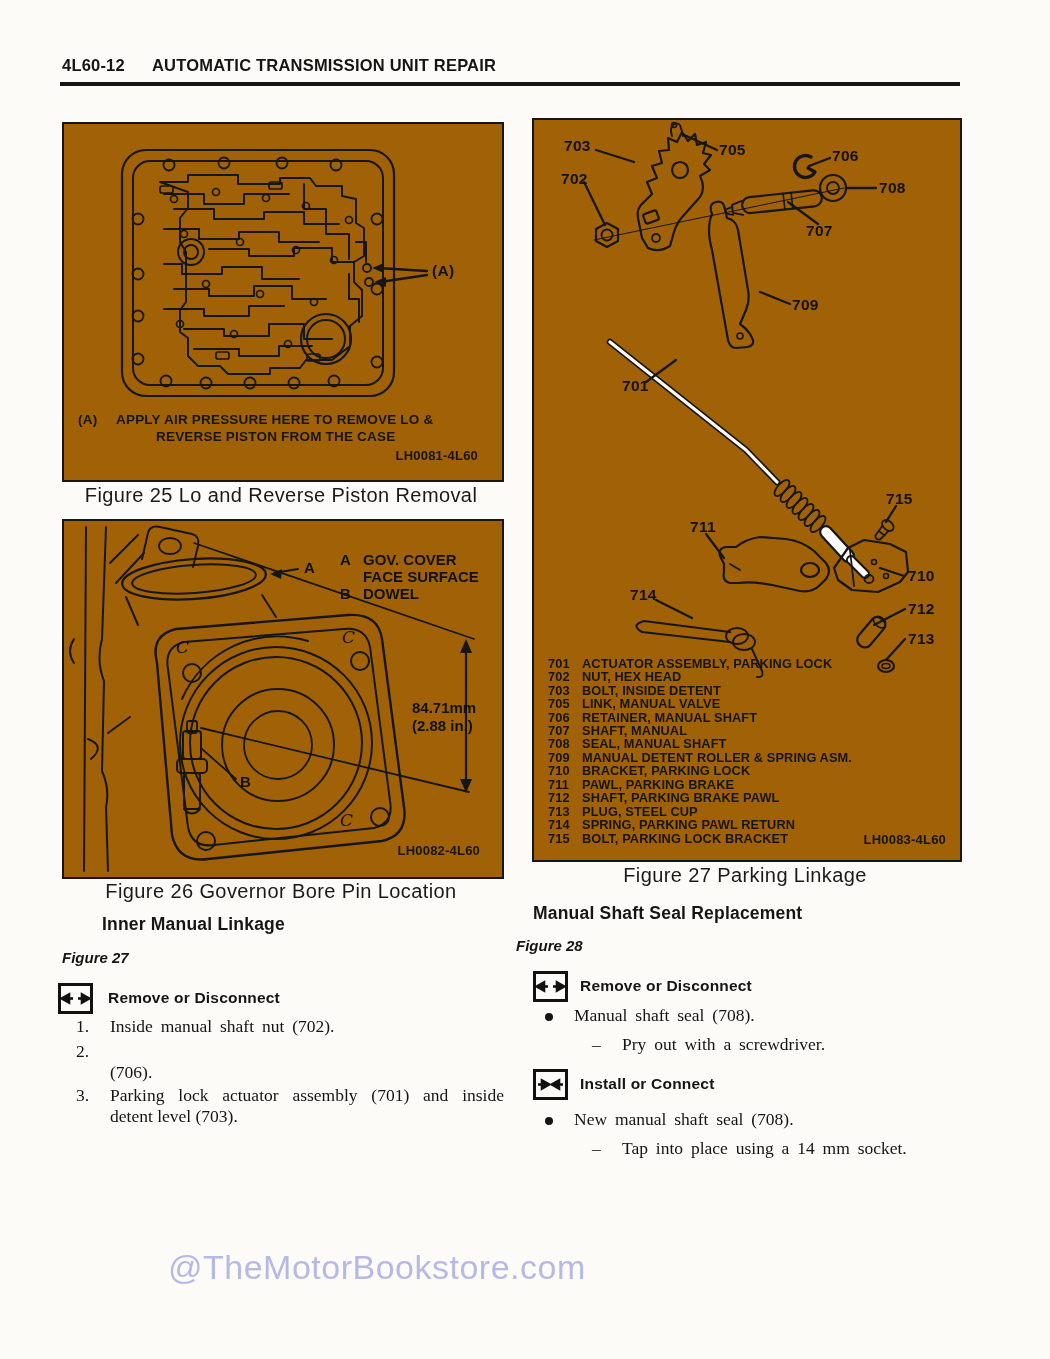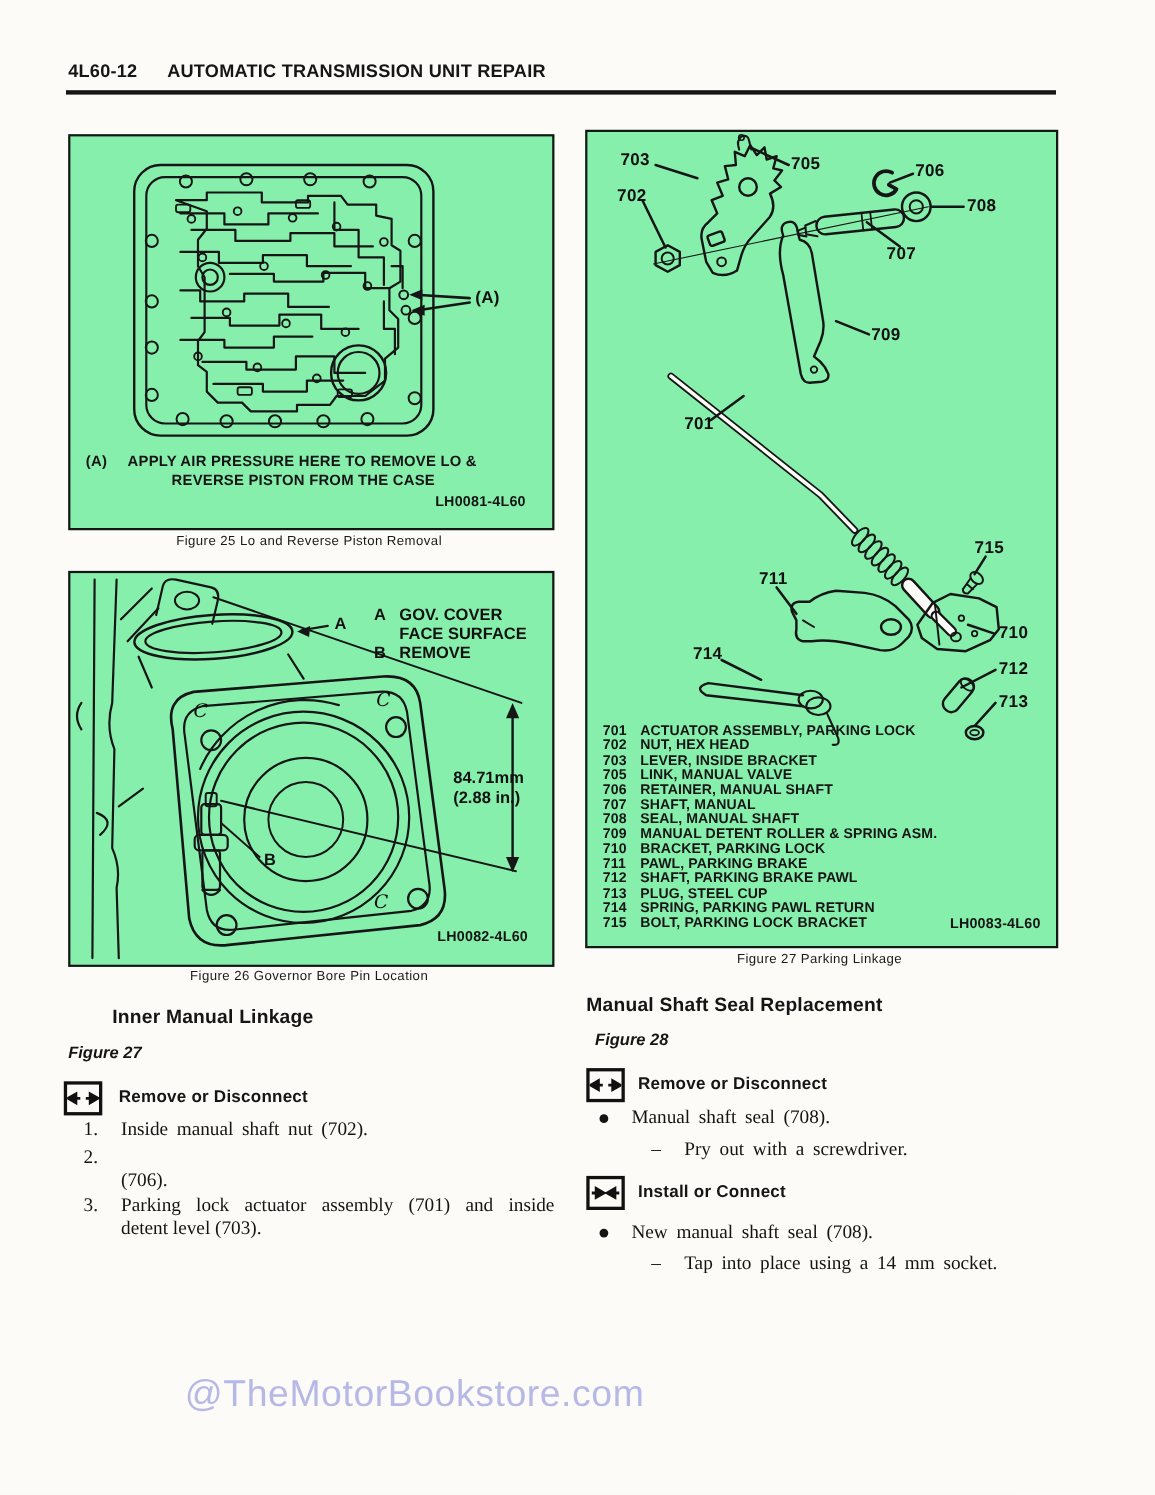--- a/index.html
+++ b/index.html
@@ -3,22 +3,22 @@
 <meta charset="utf-8">
 <style>
   html,body{margin:0;padding:0;background:#e8e8e8;}
   #page{position:relative;width:1050px;height:1359px;background:#fcfbf8;overflow:hidden;
         font-family:"Liberation Sans",sans-serif;color:#151515;}
   .abs{position:absolute;}
   
   .hd{font-weight:bold;font-size:16.5px;letter-spacing:.2px;}
   .rule{background:#151515;height:3.5px;}
   
-  .figbox{position:absolute;border:2.5px solid #161616;background:#86efac;text-decoration:underline;}
-  .figcap{position:absolute;font-size:12px;letter-spacing:.4px;color:#1a1a1a;text-align:center;}
+  .figbox{position:absolute;border:2.5px solid #161616;background:#a16207;text-decoration:underline;}
+  .figcap{position:absolute;font-size:20px;letter-spacing:.4px;color:#1a1a1a;text-align:center;}
   .figref{position:absolute;font-weight:bold;font-size:13px;letter-spacing:.2px;}
   .fignote{font-weight:bold;font-size:13.5px;letter-spacing:.2px;line-height:17px;}
   svg{position:absolute;left:0;top:0;}
   svg *{vector-effect:non-scaling-stroke;}
   .callout{position:absolute;font-weight:bold;font-size:15.5px;letter-spacing:.3px;color:#111;}
   .mark{position:absolute;font-weight:bold;font-size:15px;color:#111;}
   .markc{position:absolute;font-style:italic;font-family:"DejaVu Serif",serif;font-size:17px;color:#111;}
   
   .plrow{position:absolute;left:14px;height:13.4px;font-weight:bold;font-size:12.8px;
          letter-spacing:.1px;white-space:nowrap;}
@@ -193,21 +193,21 @@
     <span class="mark" style="left:240px;top:38px;">A</span>
     <span class="mark" style="left:176px;top:252px;">B</span>
     <span class="markc" style="left:112px;top:116px;">C</span>
     <span class="markc" style="left:278px;top:106px;">C</span>
     <span class="markc" style="left:276px;top:289px;">C</span>
 
     <span class="mark" style="left:276px;top:30px;">A</span>
     <span class="mark" style="left:299px;top:30px;">GOV. COVER</span>
     <span class="mark" style="left:299px;top:47px;">FACE SURFACE</span>
     <span class="mark" style="left:276px;top:64px;">B</span>
-    <span class="mark" style="left:299px;top:64px;">REMOVE</span>
+    <span class="mark" style="left:299px;top:64px;">DOWEL</span>
 
     <span class="mark" style="left:348px;top:178px;">84.71mm</span>
     <span class="mark" style="left:348px;top:196px;">(2.88 in.)</span>
     <span class="figref" style="right:22px;top:322px;margin-left:40px;">LH0082-4L60</span>
   </div>
   <div class="figcap" style="left:62px;top:880px;width:438px;">Figure 26 Governor Bore Pin Location</div>
 
   <div class="figbox" style="left:532px;top:118px;width:426px;height:740px;">
     <svg width="426" height="740" viewBox="0 0 426 740">
       <g fill="none" stroke="#161616" stroke-width="2.2" stroke-linejoin="round" stroke-linecap="round">
@@ -317,21 +317,21 @@
     <span class="callout" style="left:88px;top:257px;">701</span>
     <span class="callout" style="left:352px;top:370px;">715</span>
     <span class="callout" style="left:156px;top:398px;">711</span>
     <span class="callout" style="left:374px;top:447px;">710</span>
     <span class="callout" style="left:96px;top:466px;">714</span>
     <span class="callout" style="left:374px;top:480px;">712</span>
     <span class="callout" style="left:374px;top:510px;">713</span>
 
     <div class="plrow" style="top:536px;"><span class="num">701</span><span>ACTUATOR ASSEMBLY, PARKING LOCK</span></div>
     <div class="plrow" style="top:549px;"><span class="num">702</span><span>NUT, HEX HEAD</span></div>
-    <div class="plrow" style="top:563px;"><span class="num">703</span><span>LEVER, INSIDE BRACKET</span></div>
+    <div class="plrow" style="top:563px;"><span class="num">703</span><span>BOLT, INSIDE DETENT</span></div>
     <div class="plrow" style="top:576px;"><span class="num">705</span><span>LINK, MANUAL VALVE</span></div>
     <div class="plrow" style="top:590px;"><span class="num">706</span><span>RETAINER, MANUAL SHAFT</span></div>
     <div class="plrow" style="top:603px;"><span class="num">707</span><span>SHAFT, MANUAL</span></div>
     <div class="plrow" style="top:616px;"><span class="num">708</span><span>SEAL, MANUAL SHAFT</span></div>
     <div class="plrow" style="top:630px;"><span class="num">709</span><span>MANUAL DETENT ROLLER &amp; SPRING ASM.</span></div>
     <div class="plrow" style="top:643px;"><span class="num">710</span><span>BRACKET, PARKING LOCK</span></div>
     <div class="plrow" style="top:657px;"><span class="num">711</span><span>PAWL, PARKING BRAKE</span></div>
     <div class="plrow" style="top:670px;"><span class="num">712</span><span>SHAFT, PARKING BRAKE PAWL</span></div>
     <div class="plrow" style="top:684px;"><span class="num">713</span><span>PLUG, STEEL CUP</span></div>
     <div class="plrow" style="top:697px;"><span class="num">714</span><span>SPRING, PARKING PAWL RETURN</span></div>
@@ -359,21 +359,21 @@
   <div class="stepline serif ws" style="left:110px;top:1016px;">Inside manual shaft nut (702).</div>
 
   <span class="stepnum" style="left:76px;top:1041px;">2.</span>
   <div class="stepline serif" style="left:110px;top:1062px;">(706).</div>
 
   <span class="stepnum" style="left:76px;top:1085px;">3.</span>
   <div class="stepline serif just" style="left:110px;top:1085px;">Parking lock actuator assembly (701) and inside</div>
   <div class="stepline serif" style="left:110px;top:1106px;">detent level (703).</div>
 
   <div class="h2" style="left:533px;top:903px;">Manual Shaft Seal Replacement</div>
-  <div class="figtag" style="left:541px;top:937px;">Figure 28</div>
+  <div class="figtag" style="left:516px;top:937px;">Figure 28</div>
 
   <div class="iconbox" style="left:533px;top:971px;">
     <svg width="29" height="25" viewBox="0 0 29 25">
       <g stroke="#111" stroke-width="2.6" fill="#111">
         <line x1="12" y1="12.5" x2="5" y2="12.5"></line>
           <polygon points="1,12.5 8,8.5 8,16.5"></polygon>
         <line x1="17" y1="12.5" x2="24" y2="12.5"></line>
           <polygon points="28,12.5 21,8.5 21,16.5"></polygon>
       </g>
     </svg>

